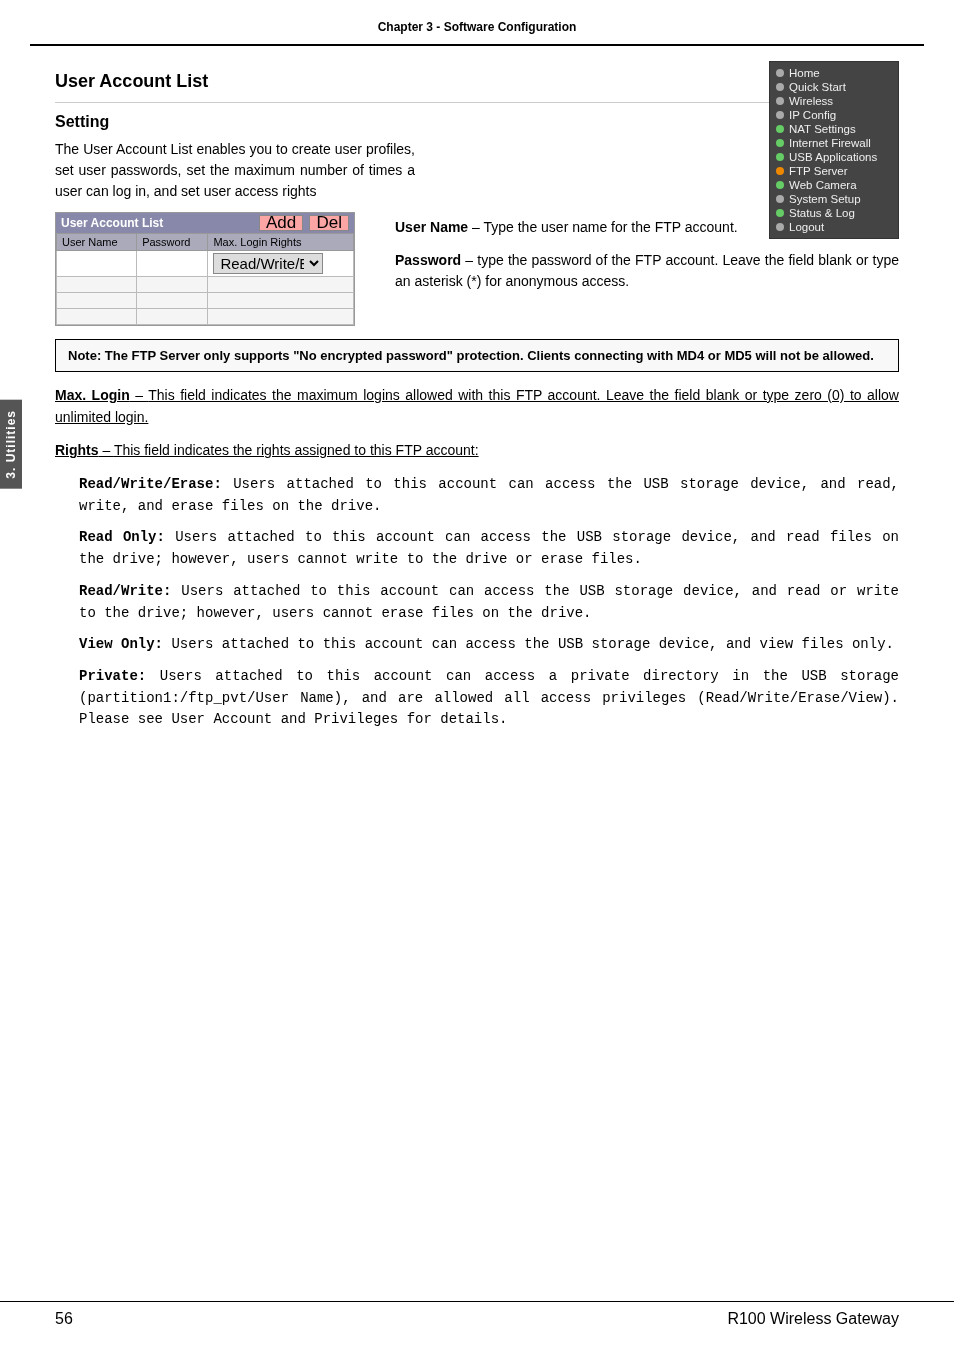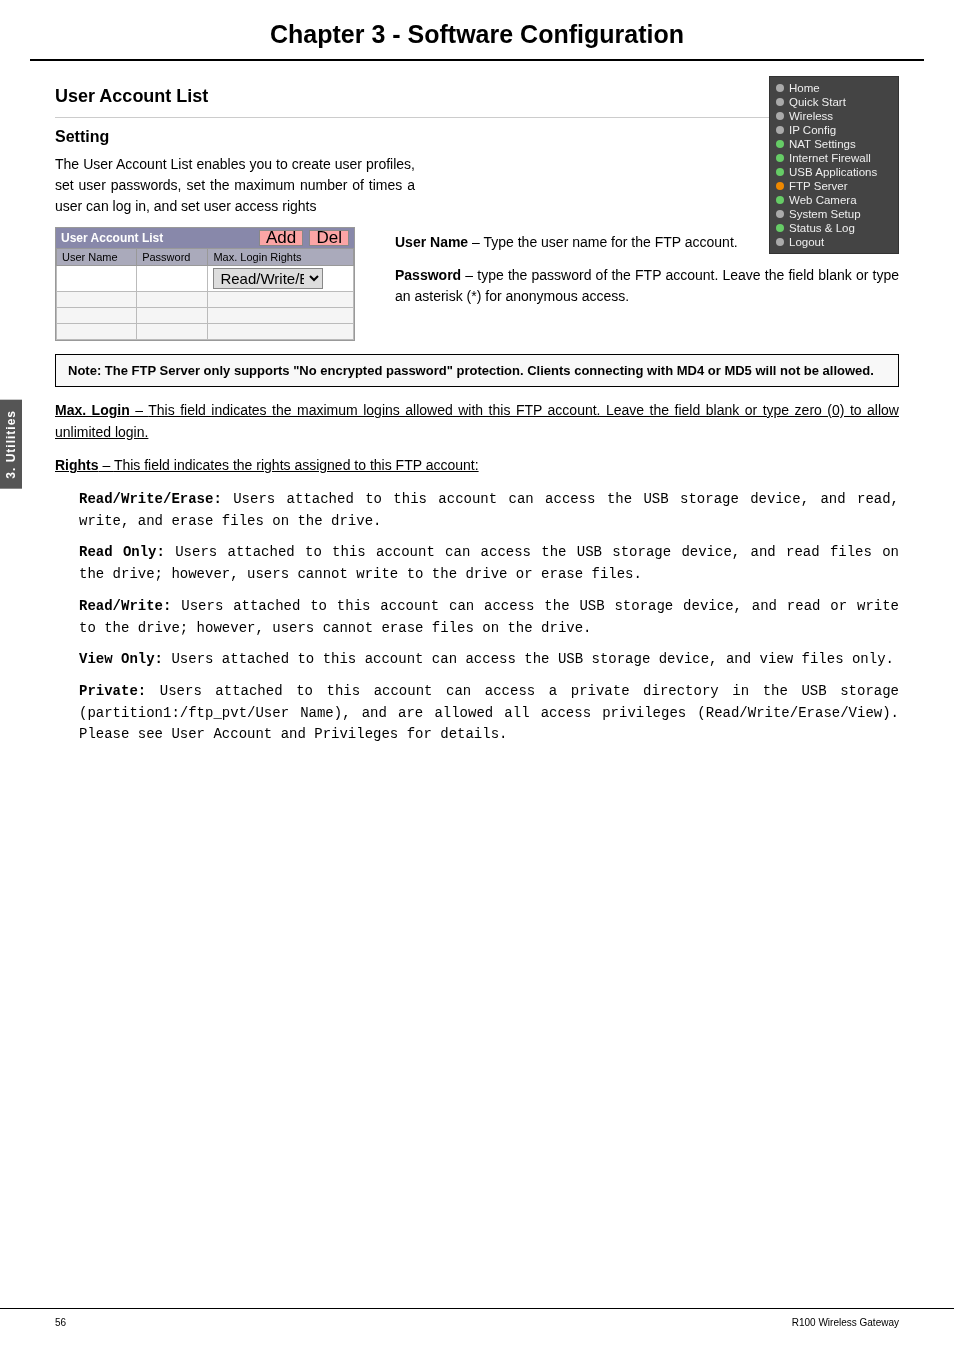--- a/index.html
+++ b/index.html
@@ -39,21 +39,21 @@
     }
 
     
     .chapter-header {
       text-align: center;
       padding: 20px 40px 10px 40px;
       border-bottom: 2px solid #000;
       margin: 0 30px;
     }
     .chapter-title {
-      font-size: 25px;
+      font-size: 12px;
       font-weight: bold;
     }
 
     
     .content-area {
       padding: 15px 55px 15px 55px;
       position: relative;
     }
 
     
@@ -228,21 +228,21 @@
     .page-footer {
       position: absolute;
       bottom: 15px;
       left: 0;
       right: 0;
       display: flex;
       justify-content: space-between;
       align-items: flex-end;
       padding: 8px 55px;
       border-top: 1px solid #000;
-      font-size: 10px;
+      font-size: 16px;
     }
 
     
     hr.section-hr {
       border: none;
       border-top: 1px solid #ccc;
       margin: 10px 0;
     }
   </style>
 </head>

